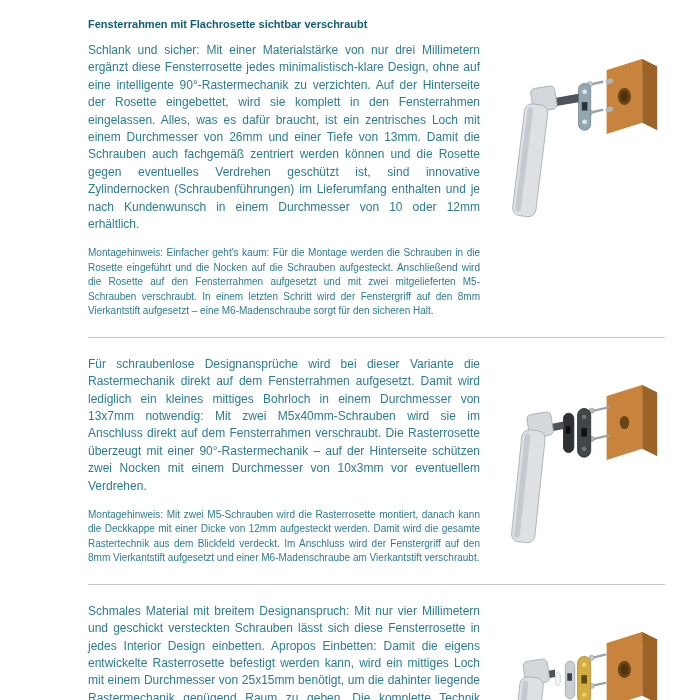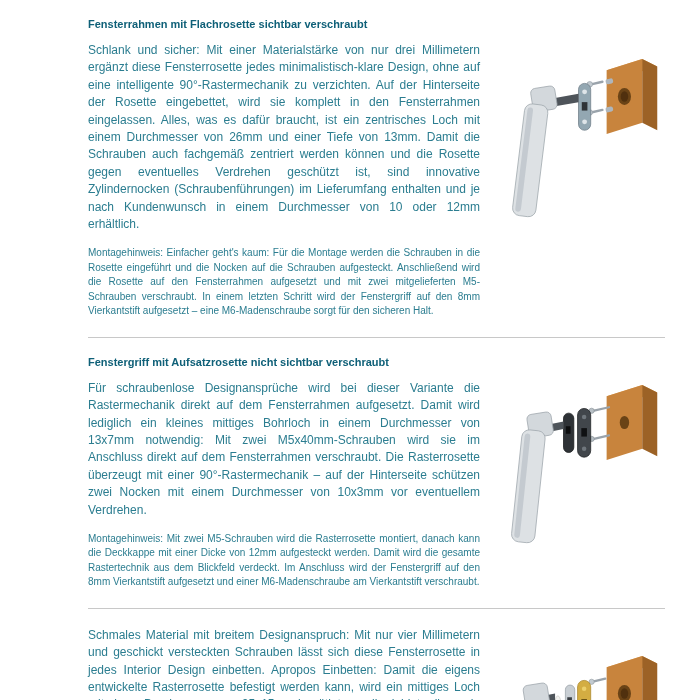--- a/index.html
+++ b/index.html
@@ -101,21 +101,20 @@
         <rect x="24" y="64" width="25" height="120" rx="8" stroke="#9fa7ad" stroke-width="0.8" transform="rotate(7 36 124)" fill="#dde1e4"></rect>
         <rect x="27" y="68" width="6" height="112" rx="3" fill="#b9c1c7" opacity="0.7" transform="rotate(7 36 124)"></rect>
       </g>
     </svg>
   </div>
 
   <hr class="divider">
 
   <div class="section">
     <div class="text-col">
-      <h2>Fenstergriff mit Aufsatzrosette nicht sichtbar verschraubt</h2>
       <p class="body-text">Für schraubenlose Designansprüche wird bei dieser Variante die Rastermechanik direkt auf dem Fensterrahmen aufgesetzt. Damit wird lediglich ein kleines mittiges Bohrloch in einem Durchmesser von 13x7mm notwendig: Mit zwei M5x40mm-Schrauben wird sie im Anschluss direkt auf dem Fensterrahmen verschraubt. Die Rasterrosette überzeugt mit einer 90°-Rastermechanik – auf der Hinterseite schützen zwei Nocken mit einem Durchmesser von 10x3mm vor eventuellem Verdrehen.</p>
       <p class="montage-text">Montagehinweis: Mit zwei M5-Schrauben wird die Rasterrosette montiert, danach kann die Deckkappe mit einer Dicke von 12mm aufgesteckt werden. Damit wird die gesamte Rastertechnik aus dem Blickfeld verdeckt. Im Anschluss wird der Fenstergriff auf den 8mm Vierkantstift aufgesetzt und einer M6-Madenschraube am Vierkantstift verschraubt.</p>
     </div>
     <svg class="illu illu-2" width="180" viewBox="0 0 192 200">
       <g>
         <polygon points="118,28 156,16 172,24 134,36" fill="#e3a95f"></polygon>
         <polygon points="118,28 156,16 156,84 118,96" fill="#c8843d"></polygon>
         <polygon points="156,16 172,24 172,92 156,84" fill="#9c6226"></polygon>
         <ellipse cx="137" cy="56" rx="5" ry="7" fill="#6a4316"></ellipse>
       </g>

